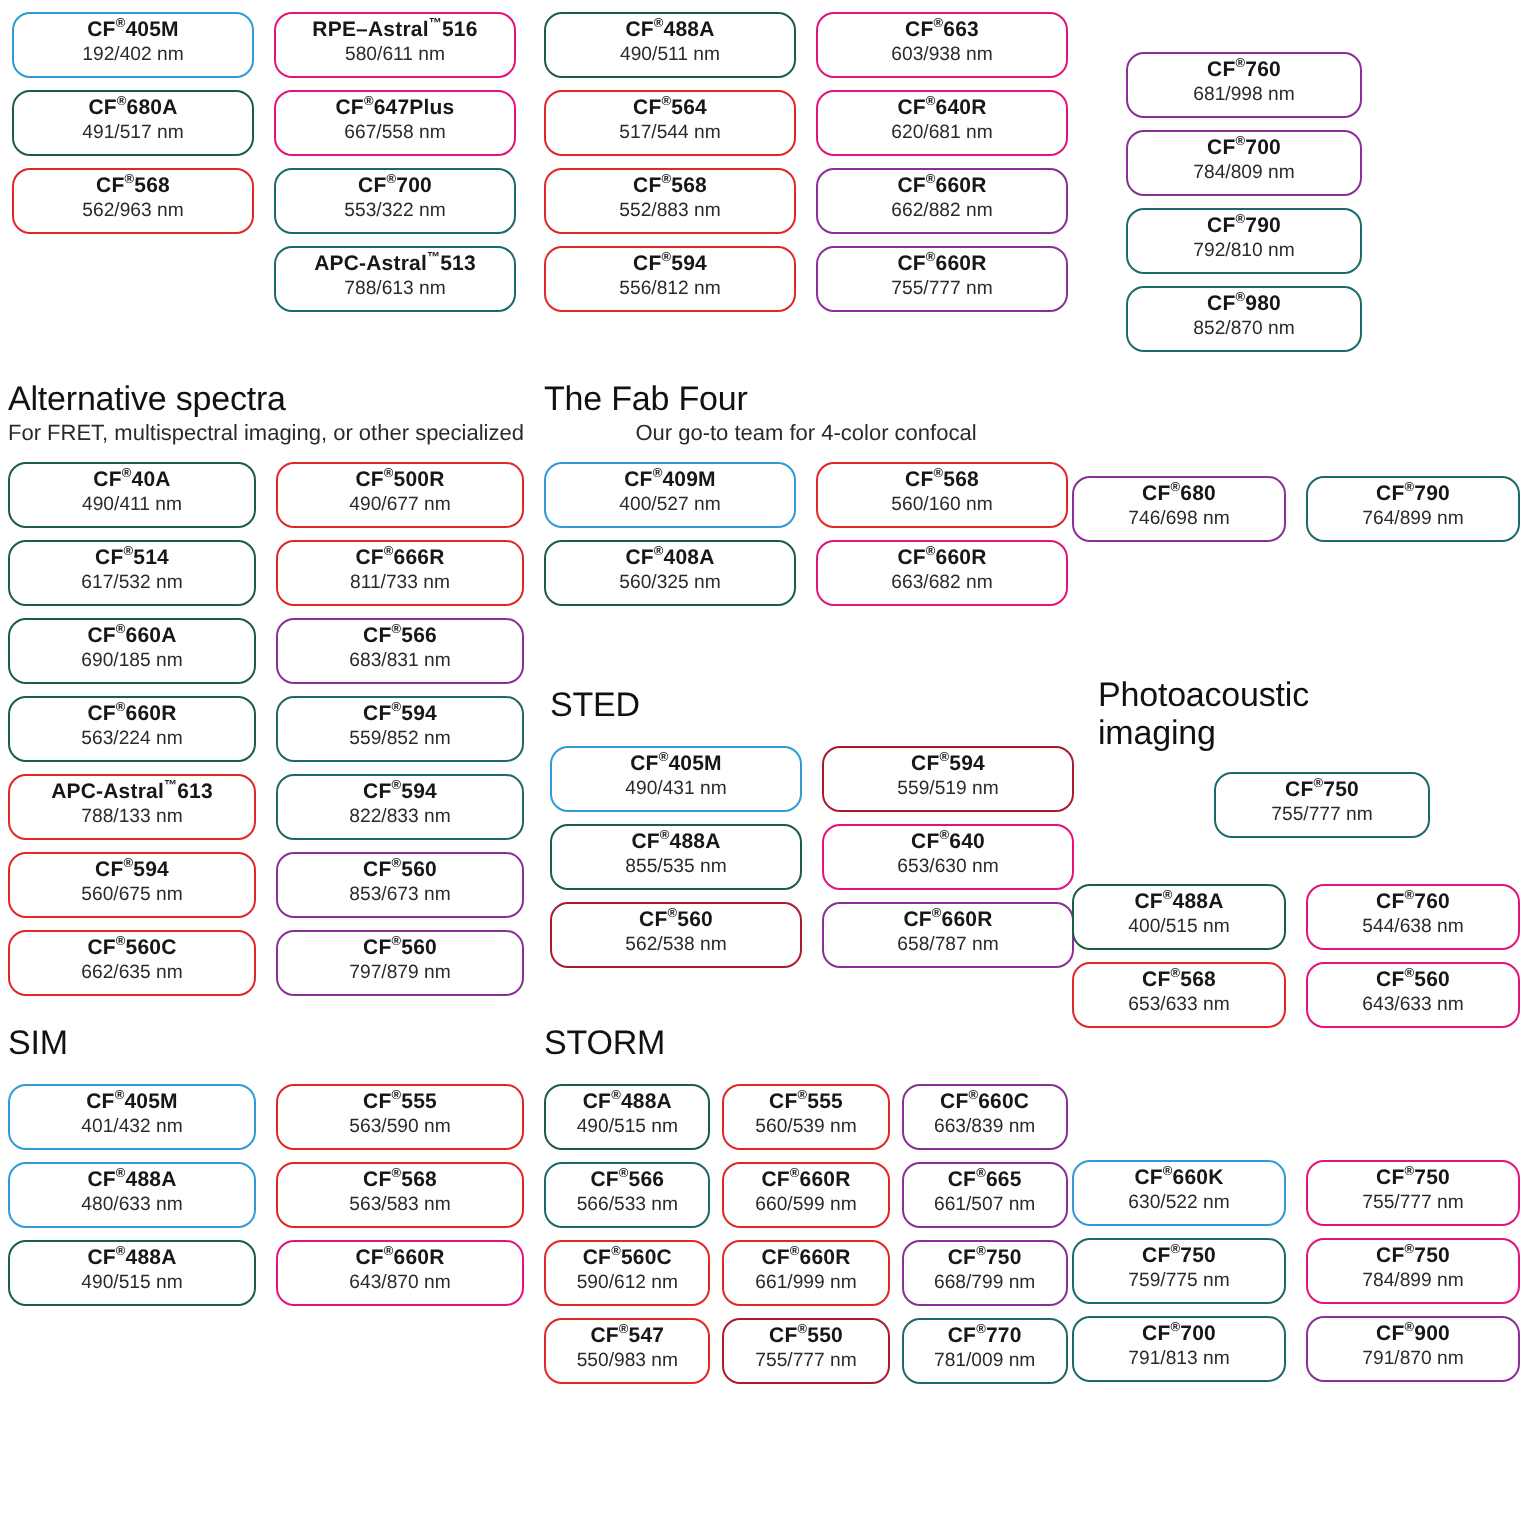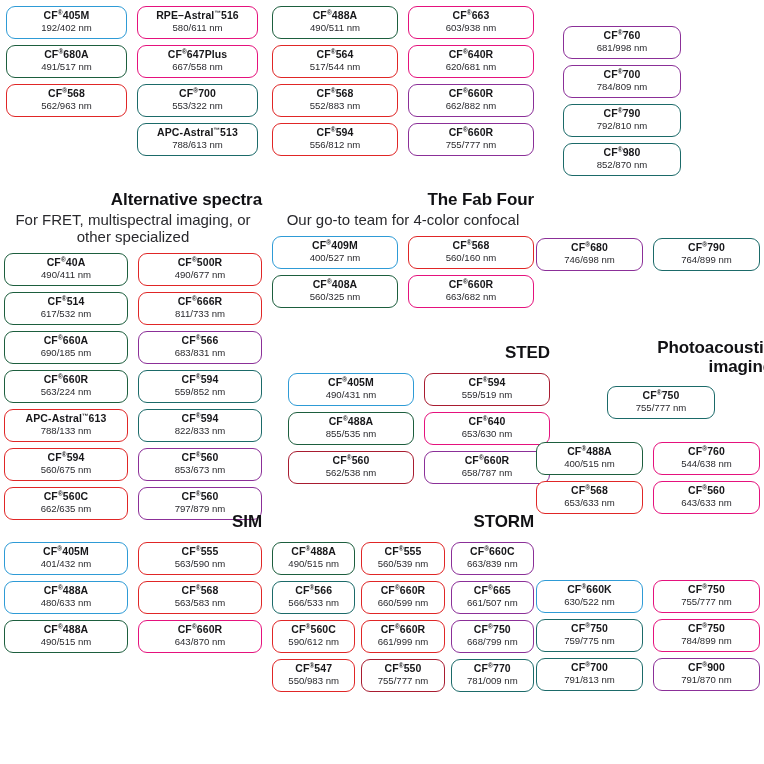--- a/index.html
+++ b/index.html
@@ -54,30 +54,30 @@
   .c-blue    { border-color: #2e9bd6; }
   .c-green   { border-color: #1d5e3e; }
   .c-red     { border-color: #e02626; }
   .c-magenta { border-color: #e5127d; }
   .c-teal    { border-color: #1b6a69; }
   .c-purple  { border-color: #8b2f98; }
   .c-darkred { border-color: #a81c30; }
 
   
   .sec-title {
-    text-align: right;
+    text-align: left;
     font-size: 17px;
-    font-weight: bold;
+    font-weight: normal;
     color: #111114;
     letter-spacing: -.1px;
   }
   .sec-title.two-line { line-height: 1.12; }
   .sec-sub {
     text-align: center;
-    font-size: 15px;
+    font-size: 11px;
     color: #29292d;
     margin-top: 1px;
   }
 
   
   .grid { display: grid; column-gap: 10px; row-gap: 6px; }
   .g2 { grid-template-columns: 1fr 1fr; }
   .g3 { grid-template-columns: 1fr 1fr 1fr; }
   .g1 { grid-template-columns: 1fr; }
 
@@ -290,21 +290,21 @@
           <div class="name">CF<sup>®</sup>408A</div>
           <div class="spec">560/325 nm</div>
         </div>
         <div class="chip c-magenta">
           <div class="name">CF<sup>®</sup>660R</div>
           <div class="spec">663/682 nm</div>
         </div>
       </div>
   </div>
 
-  <div class="blockpos" style="left:288px; top:343px; width:262px;">
+  <div class="blockpos" style="left:275px; top:343px; width:262px;">
     <div class="sec-title">STED</div>
     <div class="grid g2" style="margin-top:10px;">
         <div class="chip c-blue">
           <div class="name">CF<sup>®</sup>405M</div>
           <div class="spec">490/431 nm</div>
         </div>
         <div class="chip c-darkred">
           <div class="name">CF<sup>®</sup>594</div>
           <div class="spec">559/519 nm</div>
         </div>

